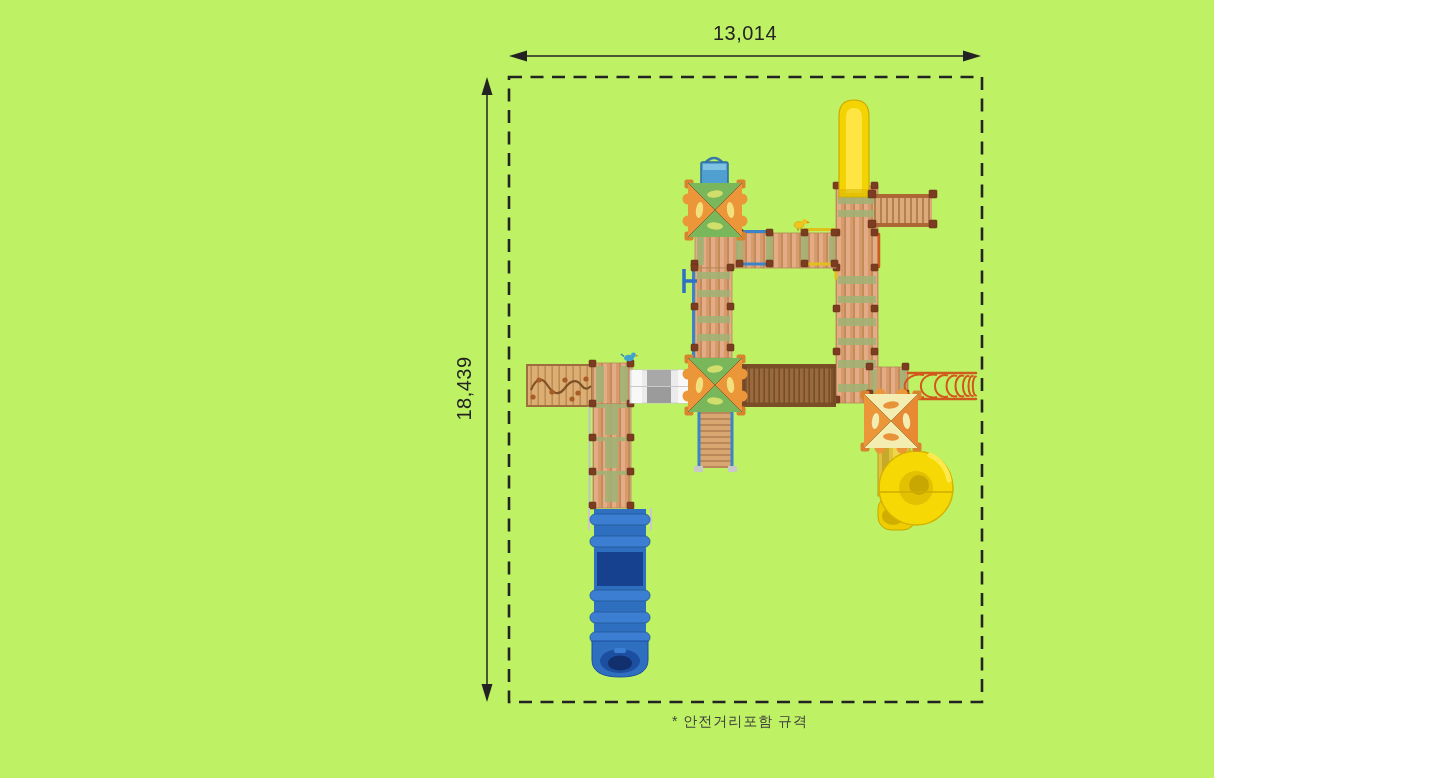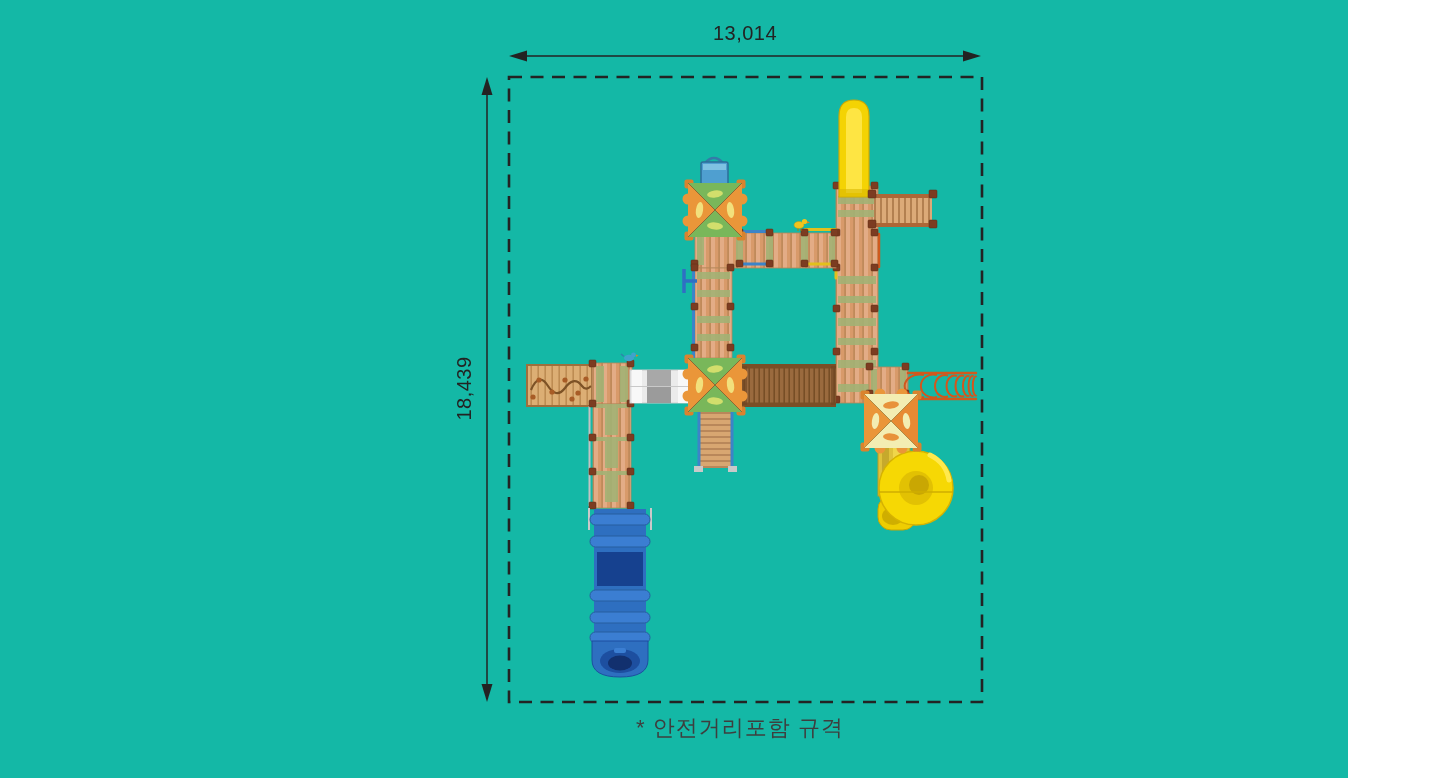--- a/index.html
+++ b/index.html
@@ -1,37 +1,37 @@
 <!DOCTYPE html>
 <html><head>
 <meta charset="utf-8">
 <style>
   html,body{margin:0;padding:0;background:#ffffff;}
   .canvas{
     position:relative;
-    width:1348px;height:778px;
-    background:#14b8a6;
+    width:1214px;height:778px;
+    background:#bef264;
     font-family:"Liberation Sans", sans-serif;
     overflow:hidden;
   }
   .diagram-svg{position:absolute;left:0;top:0;}
   .dim-label{
     position:absolute;
     font-size:20px;
     color:#232323;
     letter-spacing:0.5px;
     text-align:center;
   }
   .dim-label.width{left:690px;top:22px;width:110px;}
   .dim-label.height{left:421px;top:377px;width:86px;transform:rotate(-90deg);}
   .caption{
     position:absolute;
     left:505px;top:713px;width:470px;
     text-align:center;
-    font-size:22px;
+    font-size:14px;
     color:#3e3e3e;
     letter-spacing:1px;
   }
   .post{fill:#7c3c21;stroke:#5f2c15;stroke-width:0.5;}
   .gs{fill:#a2b174;opacity:0.9;}
   .railB{stroke:#3c84c8;stroke-width:3;stroke-linecap:round;fill:none;}
   .railY{stroke:#e2c01c;stroke-width:3;stroke-linecap:round;fill:none;}
   .railO{stroke:#cf5a1e;stroke-width:2.5;stroke-linecap:round;fill:none;}
   .dimline{stroke:#232323;stroke-width:1.5;}
   .dimhead{fill:#232323;}

